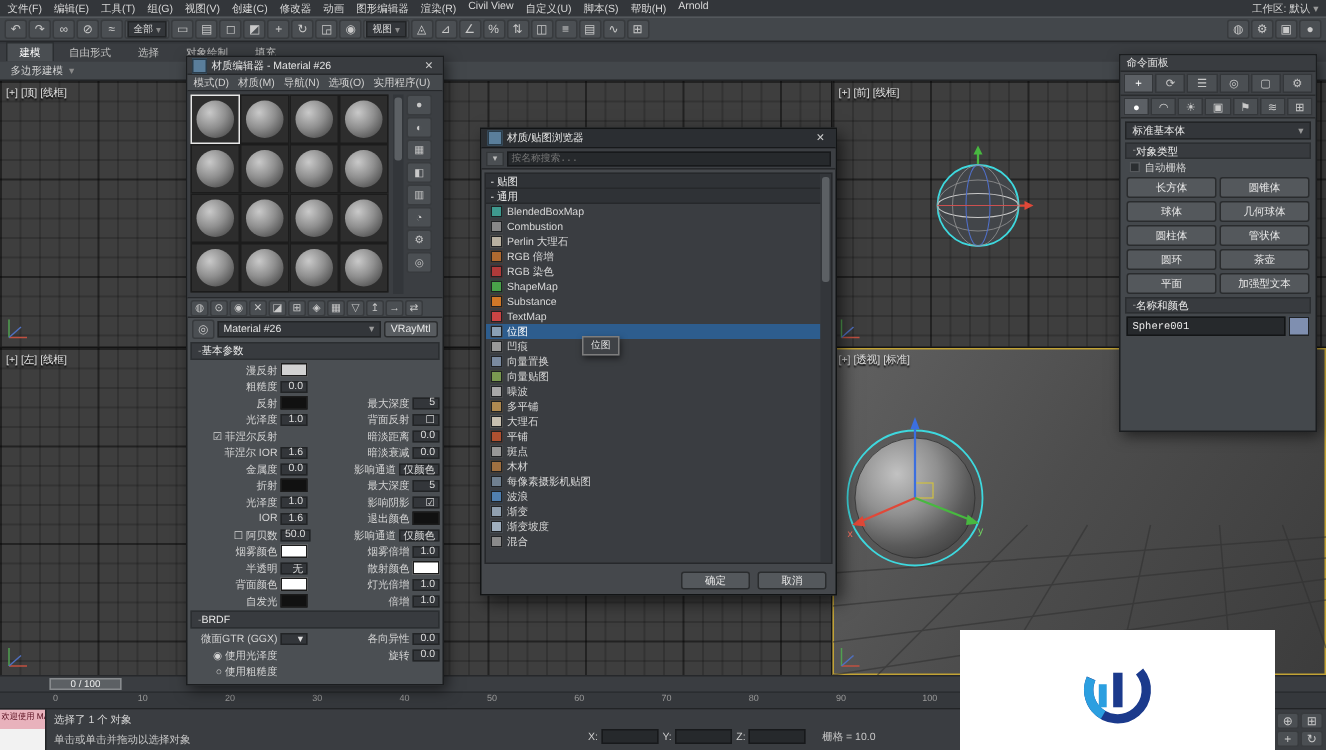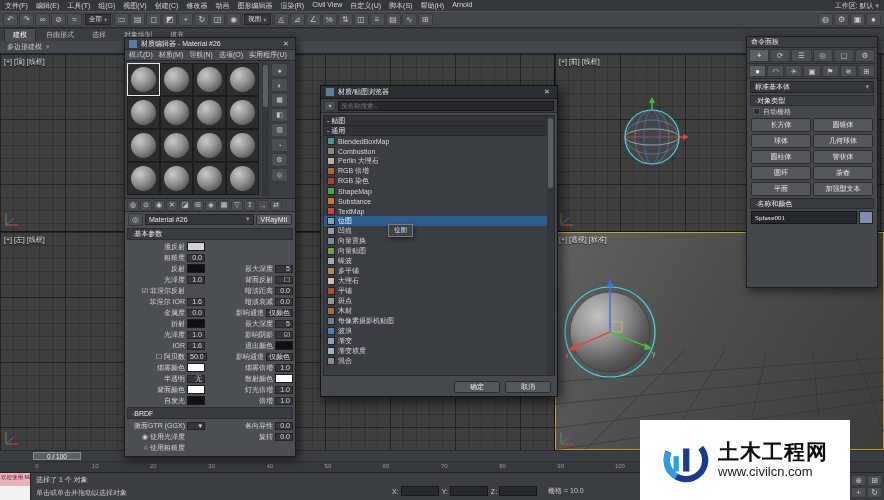--- a/index.html
+++ b/index.html
@@ -1,18 +1,18 @@
 <!DOCTYPE html>
 <html><head>
 <meta charset="utf-8">
 <style>
   html,body{width:884px;height:500px;margin:0;overflow:hidden;background:#33363a;
     font-family:"Liberation Sans","DejaVu Sans",sans-serif;font-size:7px;color:#d6d6d6;}
   #stage{position:relative;width:884px;height:500px;overflow:hidden;}
-  input{font-family:Liberation Serif, serif;outline:none;}
+  input{font-family:Liberation Mono, monospace;outline:none;}
 
   
   #menubar{position:absolute;left:0;top:0;width:884px;height:11px;background:#33363a;
     display:flex;align-items:center;padding:0 5px;gap:8px;z-index:3;box-sizing:border-box;}
   .menu-item{white-space:nowrap;color:#d8d8d8;}
   #menubar .spacer{flex:1;}
   .workspace{color:#cfcfcf;white-space:nowrap;}
   .workspace::after{content:" ▾";color:#9a9a9a;}
 
   
@@ -1170,19 +1170,15 @@
       </div>
   </div>
 
   <div id="watermark">
     <svg width="48" height="48" viewBox="0 0 100 100">
       <circle cx="50" cy="50" r="40" fill="none" stroke="#1b3a8c" stroke-width="13" stroke-dasharray="170 82" transform="rotate(-40 50 50)"></circle>
       <circle cx="50" cy="50" r="40" fill="none" stroke="#2b9fe0" stroke-width="13" stroke-dasharray="58 194" transform="rotate(120 50 50)"></circle>
       <rect x="44" y="26" width="13" height="48" fill="#1b3a8c"></rect>
       <rect x="24" y="42" width="11" height="32" fill="#2b9fe0"></rect>
     </svg>
-    <div class="wm-text">
-      <span class="wm-title">土木工程网</span>
-      <span class="wm-url">www.civilcn.com</span>
-    </div>
   </div>
 
 </div>
 
 </body></html>

